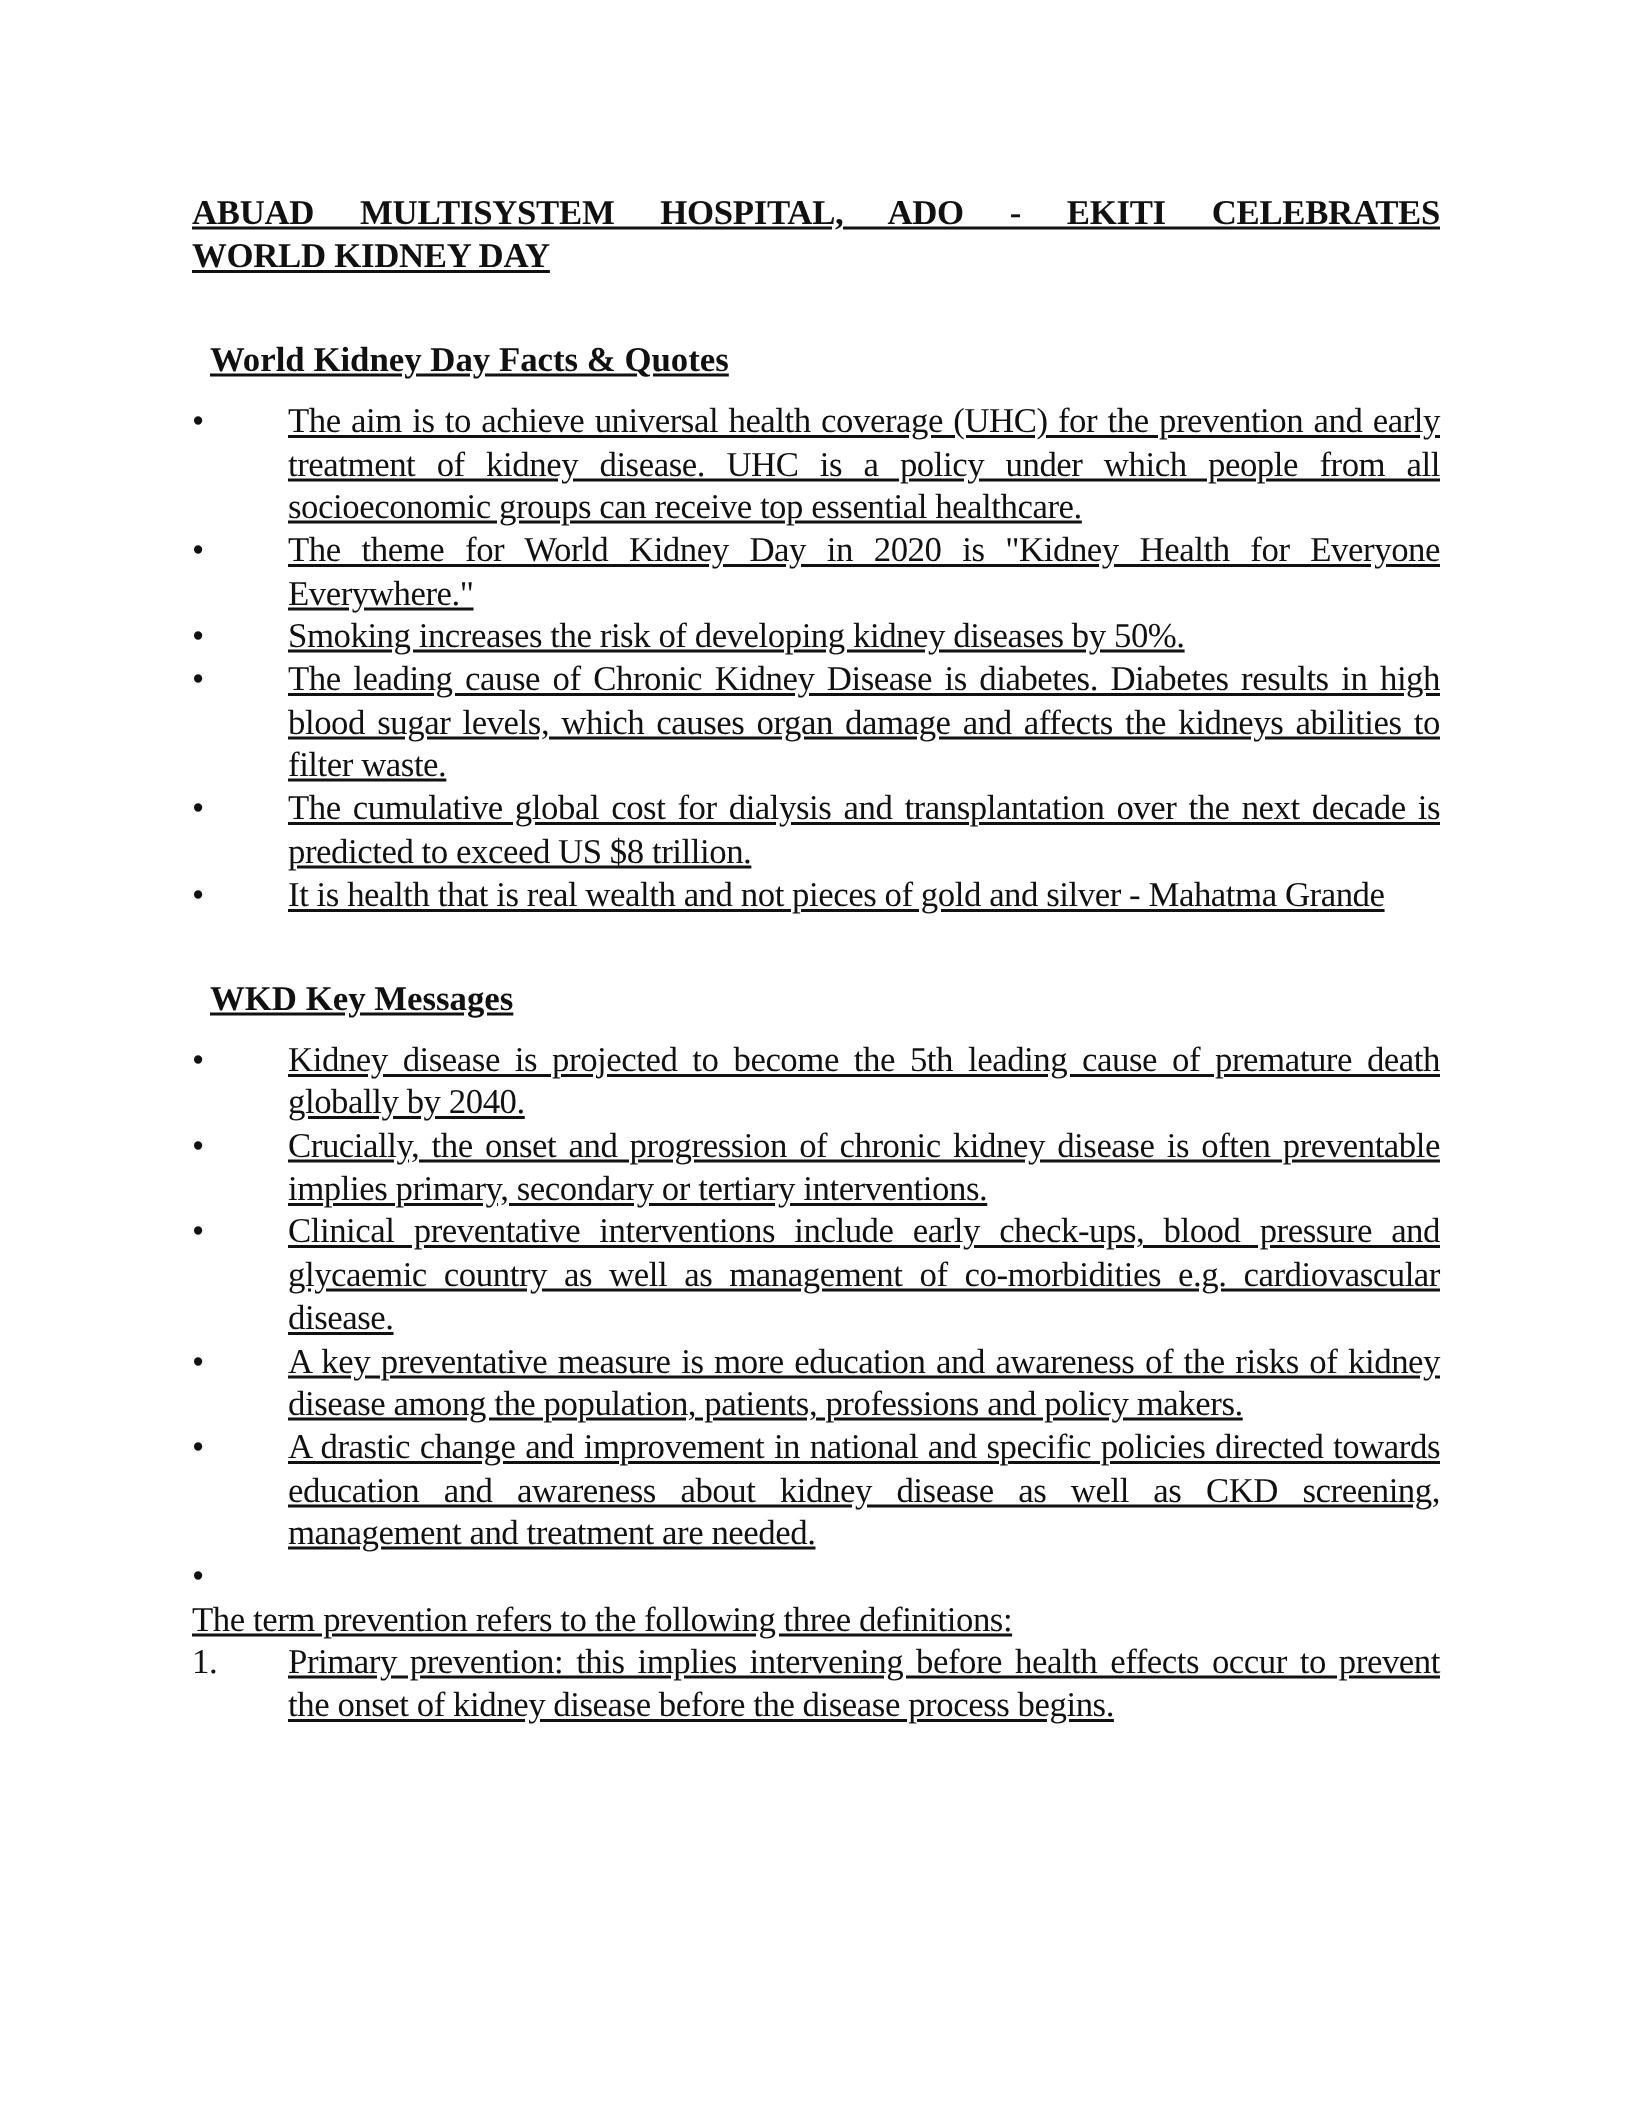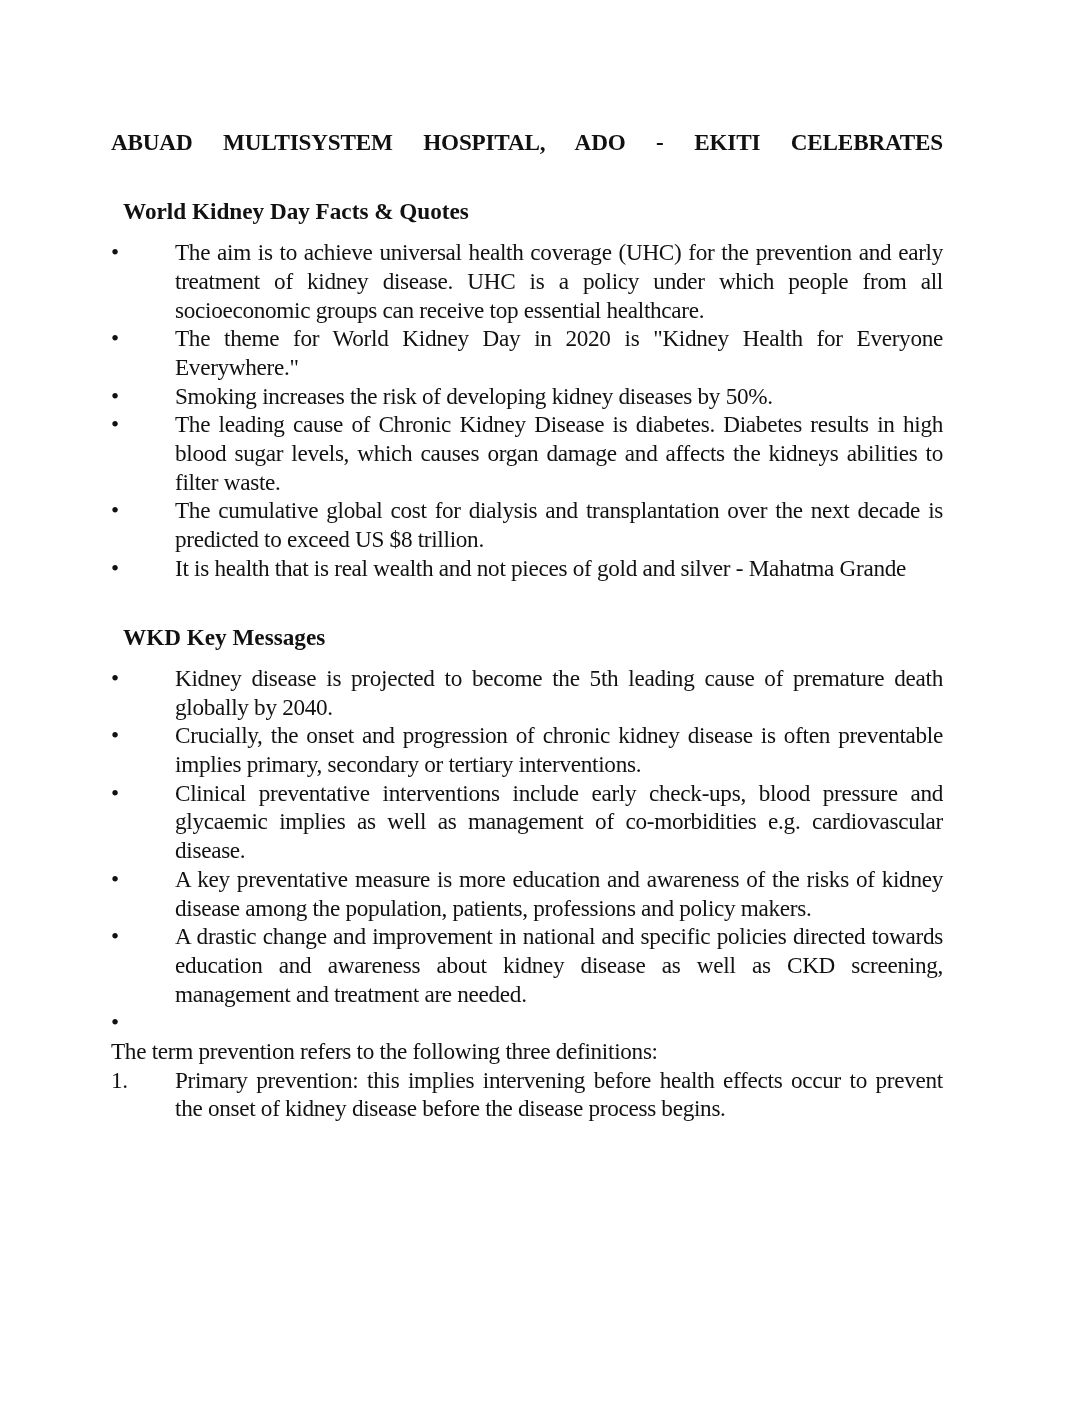--- a/index.html
+++ b/index.html
@@ -10,25 +10,26 @@
     body {
       width: 1088px;
       height: 1408px;
       position: relative;
       overflow: hidden;
       font-family: "Liberation Serif", serif;
       color: #111111;
     }
     .page {
       position: absolute;
-      left: 111px;
+      left: 128px;
       top: 128px;
       width: 832px;
       font-size: 23.2px;
       line-height: 28.7px;
+      text-decoration: underline;
     }
     .title {
       font-weight: bold;
       text-align: justify;
       text-align-last: left;
       margin: 0;
       font-size: 23.2px;
       line-height: 28.7px;
       letter-spacing: -0.2px;
     }
@@ -67,20 +68,21 @@
       margin: 0;
       letter-spacing: -0.3px;
     }
   </style>
 </head>
 <body>
 
 <div class="page">
   <h1 class="title">
     <span class="line1">ABUAD MULTISYSTEM HOSPITAL, ADO - EKITI CELEBRATES</span>
+    <span>WORLD KIDNEY DAY</span>
   </h1>
 
   <div class="gap"></div>
 
   <section>
     <h2 class="heading">World Kidney Day Facts &amp; Quotes</h2>
     <ul class="bullets">
       <li class="item"><span class="marker">•</span><span>The aim is to achieve universal health coverage (UHC) for the prevention and early treatment of kidney disease. UHC is a policy under which people from all socioeconomic groups can receive top essential healthcare.</span></li>
       <li class="item"><span class="marker">•</span><span>The theme for World Kidney Day in 2020 is "Kidney Health for Everyone Everywhere."</span></li>
       <li class="item"><span class="marker">•</span><span>Smoking increases the risk of developing kidney diseases by 50%.</span></li>
@@ -90,21 +92,21 @@
     </ul>
   </section>
 
   <div class="gap"></div>
 
   <section>
     <h2 class="heading">WKD Key Messages</h2>
     <ul class="bullets">
       <li class="item"><span class="marker">•</span><span>Kidney disease is projected to become the 5th leading cause of premature death globally by 2040.</span></li>
       <li class="item"><span class="marker">•</span><span>Crucially, the onset and progression of chronic kidney disease is often preventable implies primary, secondary or tertiary interventions.</span></li>
-      <li class="item"><span class="marker">•</span><span>Clinical preventative interventions include early check-ups, blood pressure and glycaemic implies as well as management of co-morbidities e.g. cardiovascular disease.</span></li>
+      <li class="item"><span class="marker">•</span><span>Clinical preventative interventions include early check-ups, blood pressure and glycaemic country as well as management of co-morbidities e.g. cardiovascular disease.</span></li>
       <li class="item"><span class="marker">•</span><span>A key preventative measure is more education and awareness of the risks of kidney disease among the population, patients, professions and policy makers.</span></li>
       <li class="item"><span class="marker">•</span><span>A drastic change and improvement in national and specific policies directed towards education and awareness about kidney disease as well as CKD screening, management and treatment are needed.</span></li>
       <li class="item"><span class="marker">•</span></li>
     </ul>
   </section>
 
   <div class="gap"></div>
 
   <section>
     <p class="para">The term prevention refers to the following three definitions:</p>

